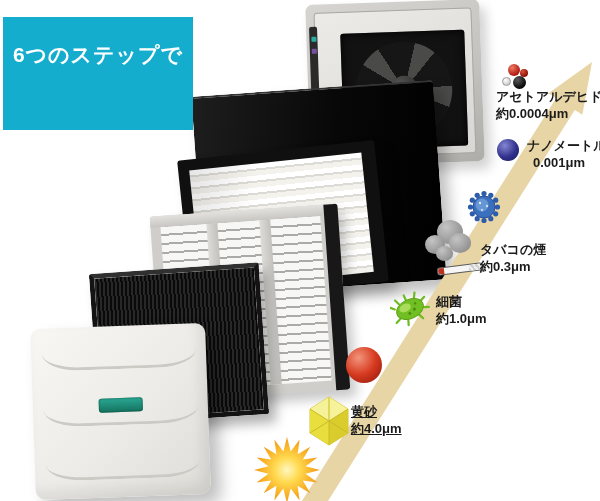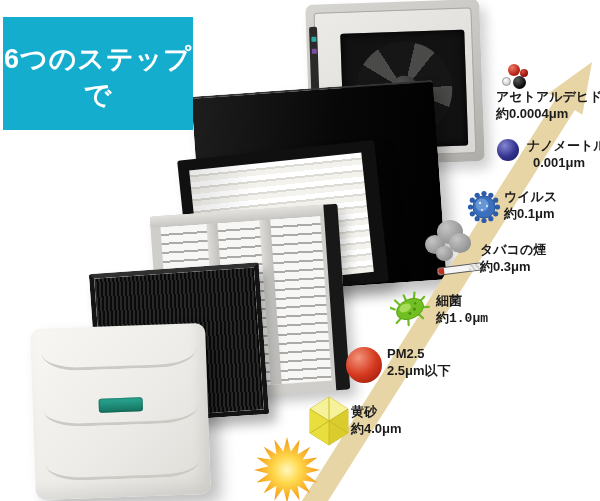--- a/index.html
+++ b/index.html
@@ -68,23 +68,23 @@
   
   .arrow{position:absolute;left:0;top:0;z-index:8;}
   
   .p-icon{position:absolute;z-index:9;}
   .p-text{position:absolute;z-index:10;font-size:13px;font-weight:600;line-height:17px;
     color:#1b1b1b;white-space:nowrap;letter-spacing:0;}
   .pt1{left:496px;top:88px;}
   .pt2{left:527px;top:137px;} .pt2 .p-size{padding-left:6px;}
   .pt3{left:504px;top:188px;}
   .pt4{left:480px;top:241px;}
-  .pt5{left:436px;top:293px;font-family:Liberation Mono, monospace;}
+  .pt5{left:436px;top:293px;}
   .pt6{left:387px;top:345px;}
-  .pt7{left:351px;top:403px;}
+  .pt7{left:351px;top:403px;text-decoration:underline;}
   .pt8{left:310px;top:454px;}
   
   .molecule{left:501px;top:63px;width:30px;height:30px;}
   .molecule .m{position:absolute;border-radius:50%;}
   .molecule .m-red{left:7px;top:1px;width:12px;height:12px;background:radial-gradient(circle at 35% 30%,#ef7a64,#b01810 70%);}
   .molecule .m-red2{left:19px;top:6px;width:8px;height:8px;background:radial-gradient(circle at 35% 30%,#d8503a,#8c0f06 70%);}
   .molecule .m-white{left:1px;top:14px;width:9px;height:9px;background:radial-gradient(circle at 35% 30%,#ffffff,#c9c9c9 80%);border:1px solid #9a9a9a;box-sizing:border-box;}
   .molecule .m-black{left:12px;top:13px;width:13px;height:13px;background:radial-gradient(circle at 35% 30%,#5b5b5b,#000 75%);}
   
   .nano-sphere{left:497px;top:139px;width:22px;height:22px;border-radius:50%;
@@ -103,21 +103,21 @@
   .cigarette .butt{position:absolute;right:0;top:0;width:13px;height:100%;
     background:repeating-linear-gradient(60deg,#cfcfcf 0 2px,#efefef 2px 4px);border-radius:0 3px 3px 0;}
   .bacteria{left:390px;top:288px;}
   .pm25{left:346px;top:347px;width:36px;height:36px;border-radius:50%;
     background:radial-gradient(circle at 35% 30%,#f2957c 0%,#d63a20 50%,#8e1407 100%);}
   .sand{left:307px;top:395px;}
   .pollen{left:252px;top:437px;}
   
   .title-box{position:absolute;left:3px;top:17px;width:190px;height:113px;background:#15adce;z-index:11;}
   .title-box .t{position:absolute;left:0;right:0;text-align:center;color:#fff;
-    font-weight:bold;font-size:27px;letter-spacing:1px;}
+    font-weight:bold;font-size:21px;letter-spacing:1px;}
   .title-box .t1{top:24px;} .title-box .t2{top:64px;}
 </style>
 </head>
 <body>
 
 <div class="stage">
 
   <div class="layer" id="unit">
     <div class="unit-frame"></div>
     <div class="unit-opening">
@@ -248,36 +248,28 @@
   </svg>
 
   <div class="p-text pt1">
     <div class="p-name">アセトアルデヒド</div>
     <div class="p-size">約0.0004μm</div>
   </div>
   <div class="p-text pt2">
     <div class="p-name">ナノメートル</div>
     <div class="p-size">0.001μm</div>
   </div>
-  <div class="p-text pt3">
-    <div class="p-name">ウイルス</div>
-    <div class="p-size">約0.1μm</div>
-  </div>
   <div class="p-text pt4">
     <div class="p-name">タバコの煙</div>
     <div class="p-size">約0.3μm</div>
   </div>
   <div class="p-text pt5">
     <div class="p-name">細菌</div>
     <div class="p-size">約1.0μm</div>
   </div>
-  <div class="p-text pt6">
-    <div class="p-name">PM2.5</div>
-    <div class="p-size">2.5μm以下</div>
-  </div>
   <div class="p-text pt7">
     <div class="p-name">黄砂</div>
     <div class="p-size">約4.0μm</div>
   </div>
 
   <div class="title-box">
     <div class="t t1">6つのステップで</div>
   </div>
 
 </div>

